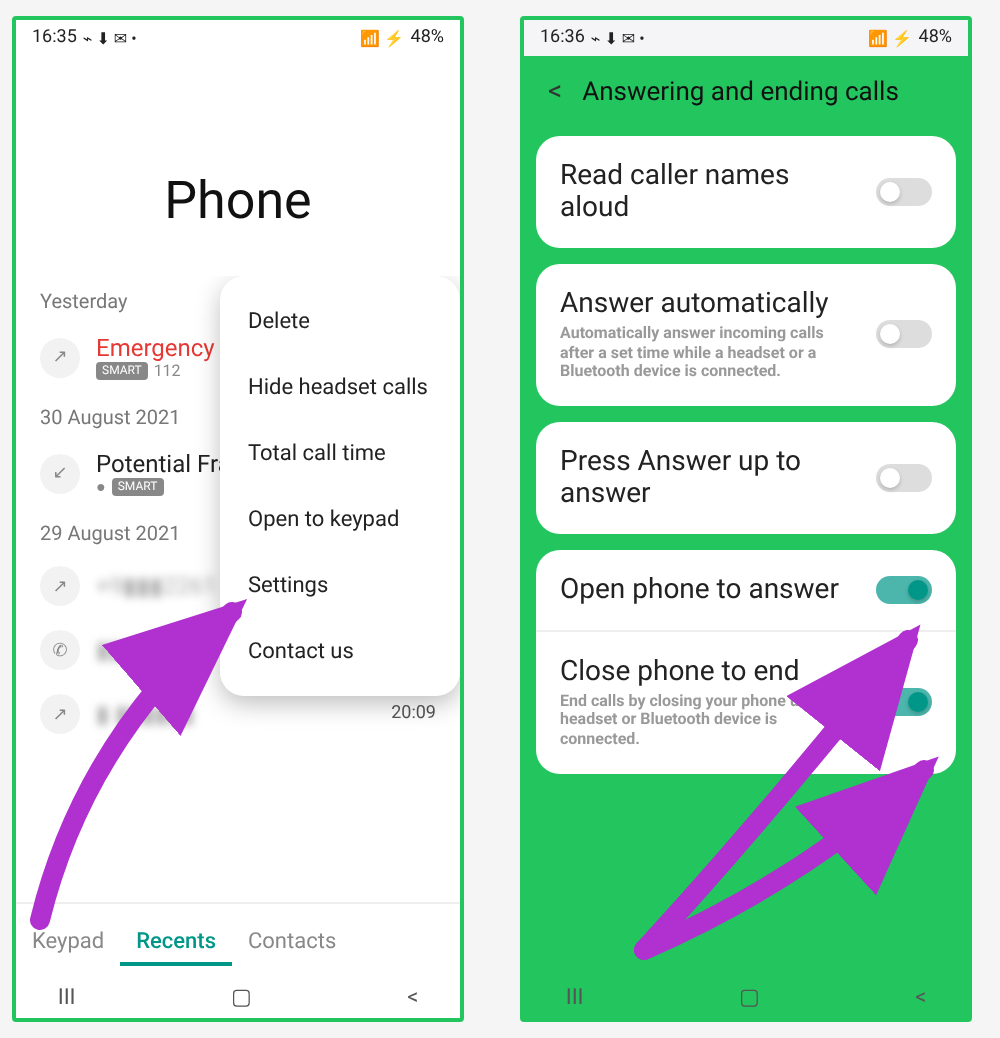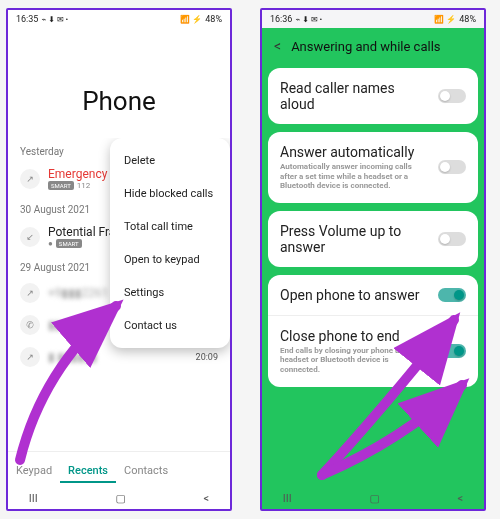--- a/index.html
+++ b/index.html
@@ -9,21 +9,21 @@
     width: 500px;
     height: 519px;
     display: flex;
     gap: 28px;
     padding: 8px 6px;
   }
   .phone {
     width: 226px;
     height: 503px;
     background: #fff;
-    border: 2px solid #6d28d9;
+    border: 2px solid #22c55e;
     border-radius: 2px;
     position: relative;
     overflow: hidden;
     display: flex;
     flex-direction: column;
   }
   .phone.right { background: #22c55e; }
   .statusbar {
     height: 18px;
     display: flex;
@@ -235,21 +235,21 @@
     <div class="row">
       <div class="row-ic">↗</div>
       <div class="row-main">
           <div class="row-title blur">▮ ▮▮▮▮▮▮</div>
         </div>
       <div class="row-time">20:09</div>
     </div>
 
     <div class="menu">
       <div class="menu-item">Delete</div>
-      <div class="menu-item">Hide blocked calls</div>
+      <div class="menu-item">Hide headset calls</div>
       <div class="menu-item">Total call time</div>
       <div class="menu-item">Open to keypad</div>
       <div class="menu-item">Settings</div>
       <div class="menu-item">Contact us</div>
     </div>
   </div>
 
   <div class="bottom-tabs">
     <div class="tab">Keypad</div>
     <div class="tab active">Recents</div>
@@ -278,21 +278,21 @@
       <span class="sb-ic">⌁ ⬇ ✉ •</span>
     </div>
     <div class="sb-right">
       <span class="sb-ic">📶 ⚡</span>
       <span>48%</span>
     </div>
   </div>
 
   <div class="header2">
     <span class="back-ic">&lt;</span>
-    <span>Answering and while calls</span>
+    <span>Answering and ending calls</span>
   </div>
 
   <div class="settings-list">
     <div class="card">
       <div class="srow">
         <div class="srow-text">
             <div class="stitle">Read caller names aloud</div>
           </div>
         <div class="toggle"></div>
       </div>
@@ -304,21 +304,21 @@
           <div class="stitle">Answer automatically</div>
           <div class="ssub">Automatically answer incoming calls after a set time while a headset or a Bluetooth device is connected.</div>
         </div>
         <div class="toggle"></div>
       </div>
     </div>
 
     <div class="card">
       <div class="srow">
         <div class="srow-text">
-            <div class="stitle">Press Volume up to answer</div>
+            <div class="stitle">Press Answer up to answer</div>
           </div>
         <div class="toggle"></div>
       </div>
     </div>
 
     <div class="card">
       <div class="srow">
         <div class="srow-text">
             <div class="stitle">Open phone to answer</div>
           </div>

